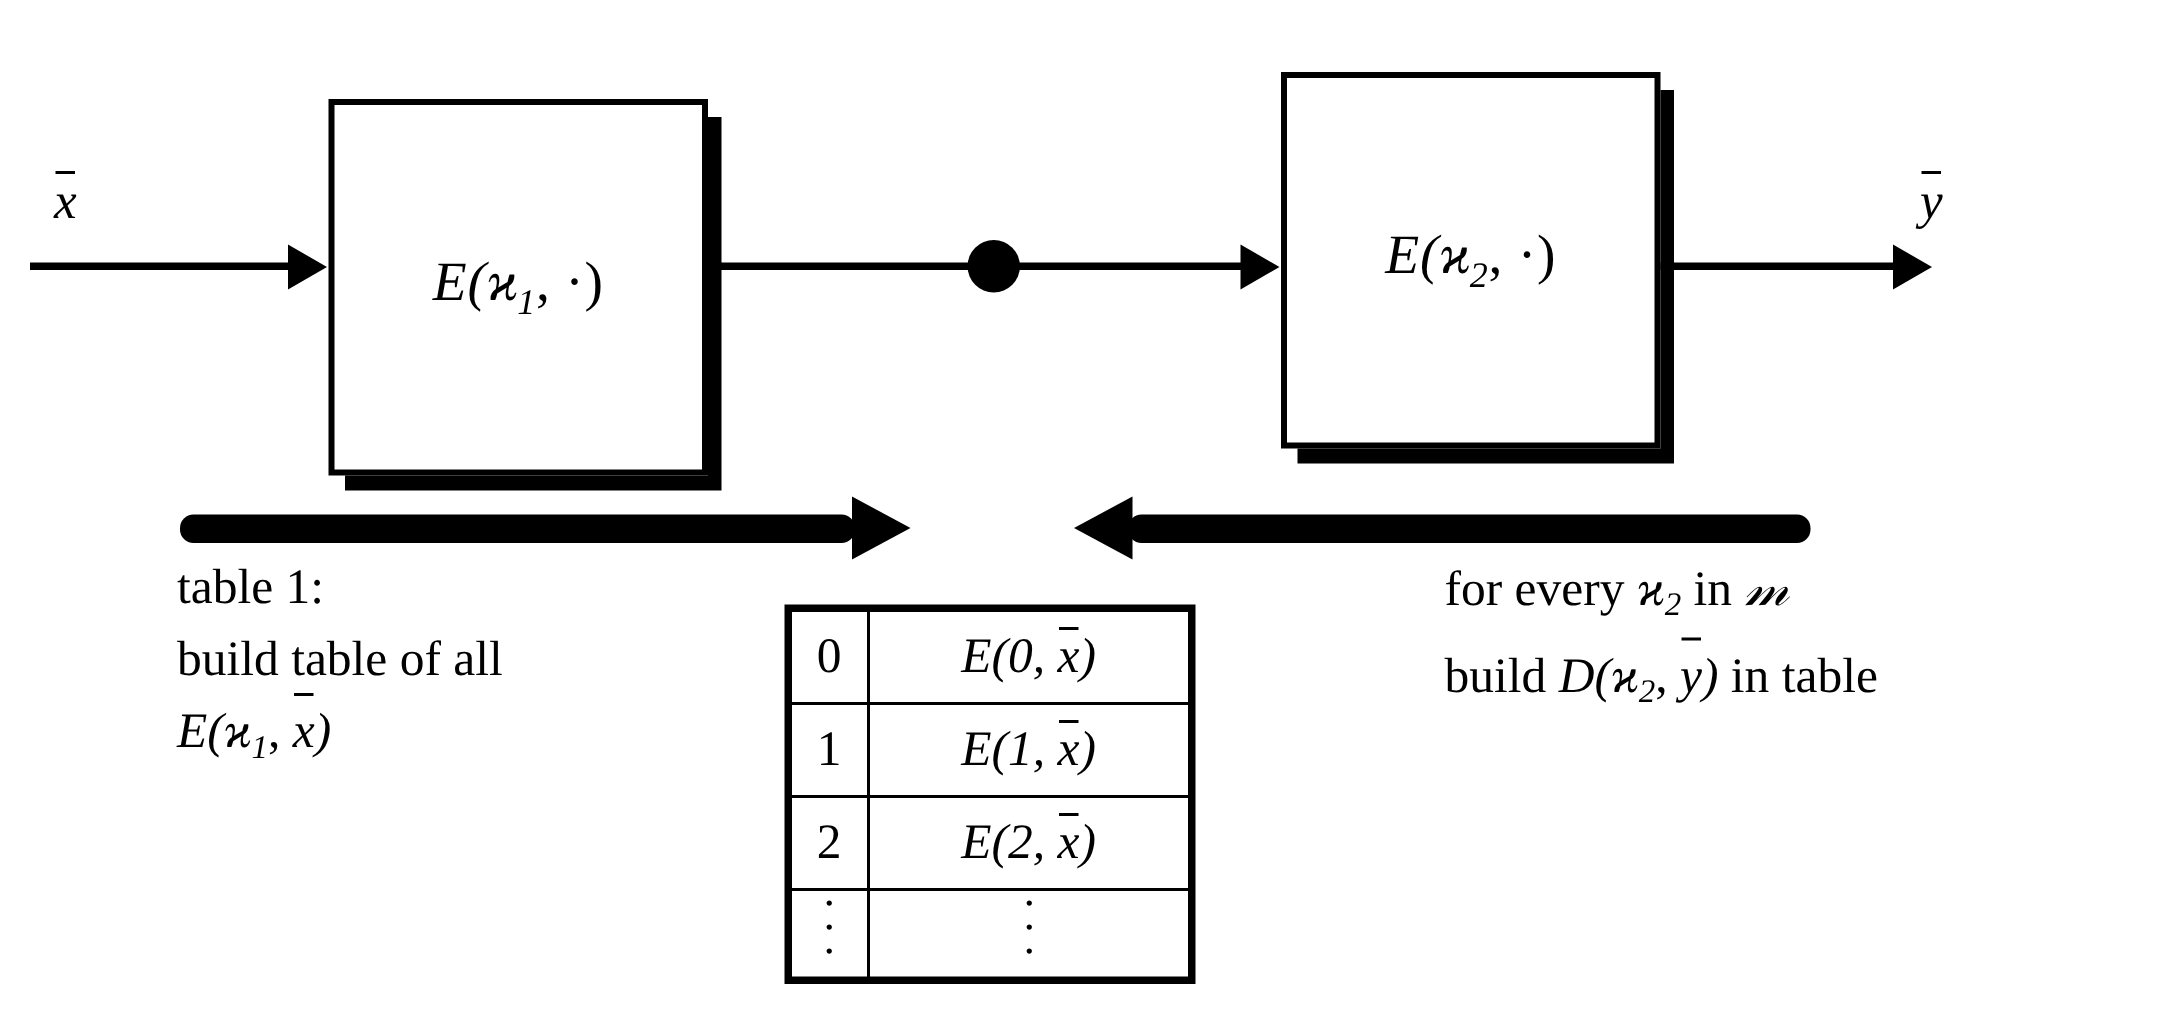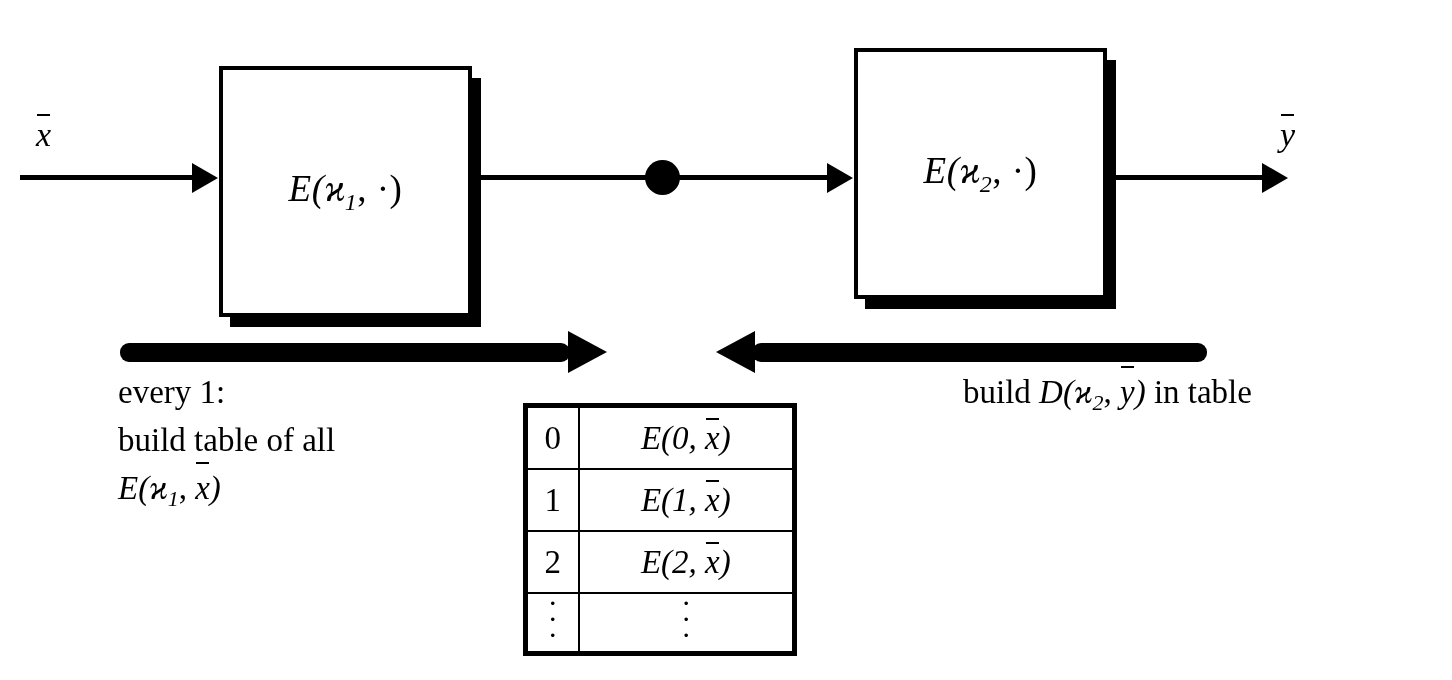--- a/index.html
+++ b/index.html
@@ -197,28 +197,31 @@
     <span class="ovl">y</span>
   </div>
 
   <div class="step-arrow-shaft" style="left:120px; top:343px; width:450px;"></div>
   <div class="step-arrow-head-right" style="left:568px; top:331px;"></div>
 
   <div class="step-arrow-head-left" style="left:716px; top:331px;"></div>
   <div class="step-arrow-shaft" style="left:752px; top:343px; width:455px;"></div>
 
   <div class="caption" style="left:118px; top:368px;">
-    <div>every 1:</div>
+    <div>table 1:</div>
     <div>build table of all</div>
     <div>
       <span class="mi">E(</span><span class="mi">ϰ</span><span class="sub">1</span><span>,&nbsp;</span><span class="mi ovl">x</span><span class="mi">)</span>
     </div>
   </div>
 
   <div class="caption" style="left:963px; top:368px;">
+    <div>
+      <span>for every </span><span class="mi">ϰ</span><span class="sub">2</span><span>&nbsp;in </span><span class="cal">𝓂</span>
+    </div>
     <div>
       <span>build </span><span class="mi">D(</span><span class="mi">ϰ</span><span class="sub">2</span><span>,&nbsp;</span><span class="mi ovl">y</span><span class="mi">)</span><span>&nbsp;in table</span>
     </div>
   </div>
 
   <div class="lookup-table" style="left:523px; top:403px; width:274px; height:253px;">
     <table>
       <tbody>
           <tr>
         <td class="key-col">0</td>

